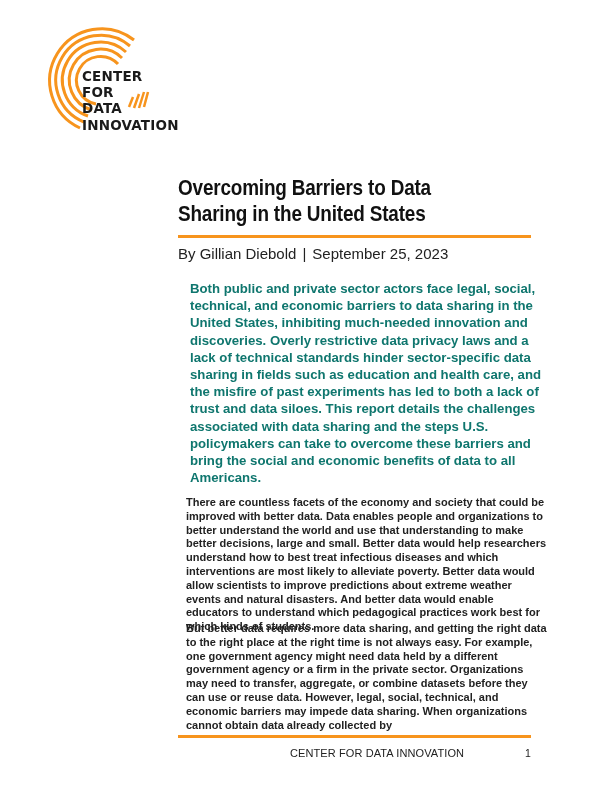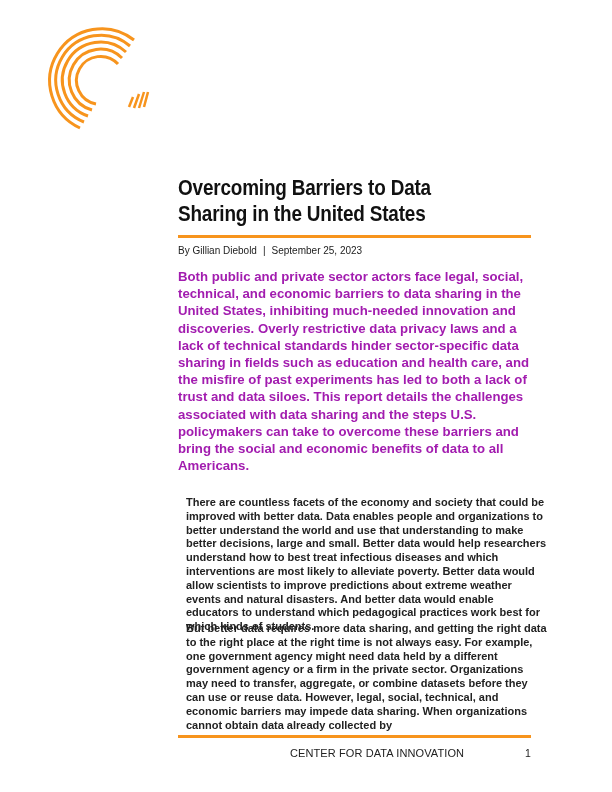--- a/index.html
+++ b/index.html
@@ -3,23 +3,23 @@
 <meta charset="utf-8">
 <style>
   html, body { margin: 0; padding: 0; background: #ffffff; }
   body { width: 612px; height: 792px; position: relative; overflow: hidden; font-family: "Liberation Sans", sans-serif; color: #111; }
   .logo { position: absolute; left: 42px; top: 18px; width: 150px; height: 125px; }
   .logo svg { position: absolute; left: 0; top: 0; }
   .logo-text { position: absolute; left: 40px; top: 50px; font-family: "DejaVu Sans", sans-serif; font-weight: bold; font-size: 13.5px; line-height: 16.2px; color: #1a1a1a; letter-spacing: 0.2px; }
   .logo-text div { white-space: nowrap; }
   .title { position: absolute; left: 178px; top: 175px; width: 360px; margin: 0; font-family: "Liberation Sans", sans-serif; font-weight: bold; font-size: 22px; line-height: 26px; color: #111; transform: scaleX(0.86); transform-origin: left top; letter-spacing: -0.2px; }
   .rule { position: absolute; left: 178px; width: 353px; height: 3px; background: #F7941D; }
-  .byline { position: absolute; left: 178px; top: 245px; font-size: 10px; color: #222; white-space: nowrap; }
+  .byline { position: absolute; left: 178px; top: 245px; font-size: 15px; color: #222; white-space: nowrap; }
   .byline .sep { margin: 0 6px; }
-  .abstract { position: absolute; left: 178px; top: 268px; width: 360px; margin: 0; font-weight: bold; font-size: 13.2px; line-height: 17.2px; color: #a21caf; }
+  .abstract { position: absolute; left: 178px; top: 268px; width: 360px; margin: 12px; font-weight: bold; font-size: 13.2px; line-height: 17.2px; color: #0f766e; }
   .para { position: absolute; left: 178px; width: 362px; margin: 8px; font-size: 11px; line-height: 13.8px; color: #222; font-weight: bold; }
   .footer-label { position: absolute; left: 290px; top: 747px; font-size: 11px; color: #222; white-space: nowrap; letter-spacing: 0.1px; }
   .page-num { position: absolute; left: 525px; top: 747px; font-size: 10.5px; color: #222; }
 </style>
 </head>
 <body>
 
 <div class="logo">
   <svg width="150" height="125" viewBox="0 0 150 125">
     <g fill="none" stroke="#F7941D" stroke-width="3" stroke-linecap="butt">
@@ -29,20 +29,26 @@
       <path d="M 50 92 A 31 31 0 1 1 80 40"></path>
       <path d="M 54 86 A 24 24 0 1 1 76 46"></path>
     </g>
     <g fill="none" stroke="#F7941D" stroke-width="2.5">
       <path d="M 87 89 L 91 79"></path>
       <path d="M 92 90 L 97 76"></path>
       <path d="M 97 90 L 102 74"></path>
       <path d="M 102 89 L 106 74"></path>
     </g>
   </svg>
+  <div class="logo-text">
+    <div>CENTER</div>
+    <div>FOR</div>
+    <div>DATA</div>
+    <div>INNOVATION</div>
+  </div>
 </div>
 
 <h1 class="title">Overcoming Barriers to Data Sharing in the United States</h1>
 
 <div class="rule" style="top:235px;"></div>
 
 <div class="byline">
   <span>By Gillian Diebold</span><span class="sep">|</span><span>September 25, 2023</span>
 </div>
 

